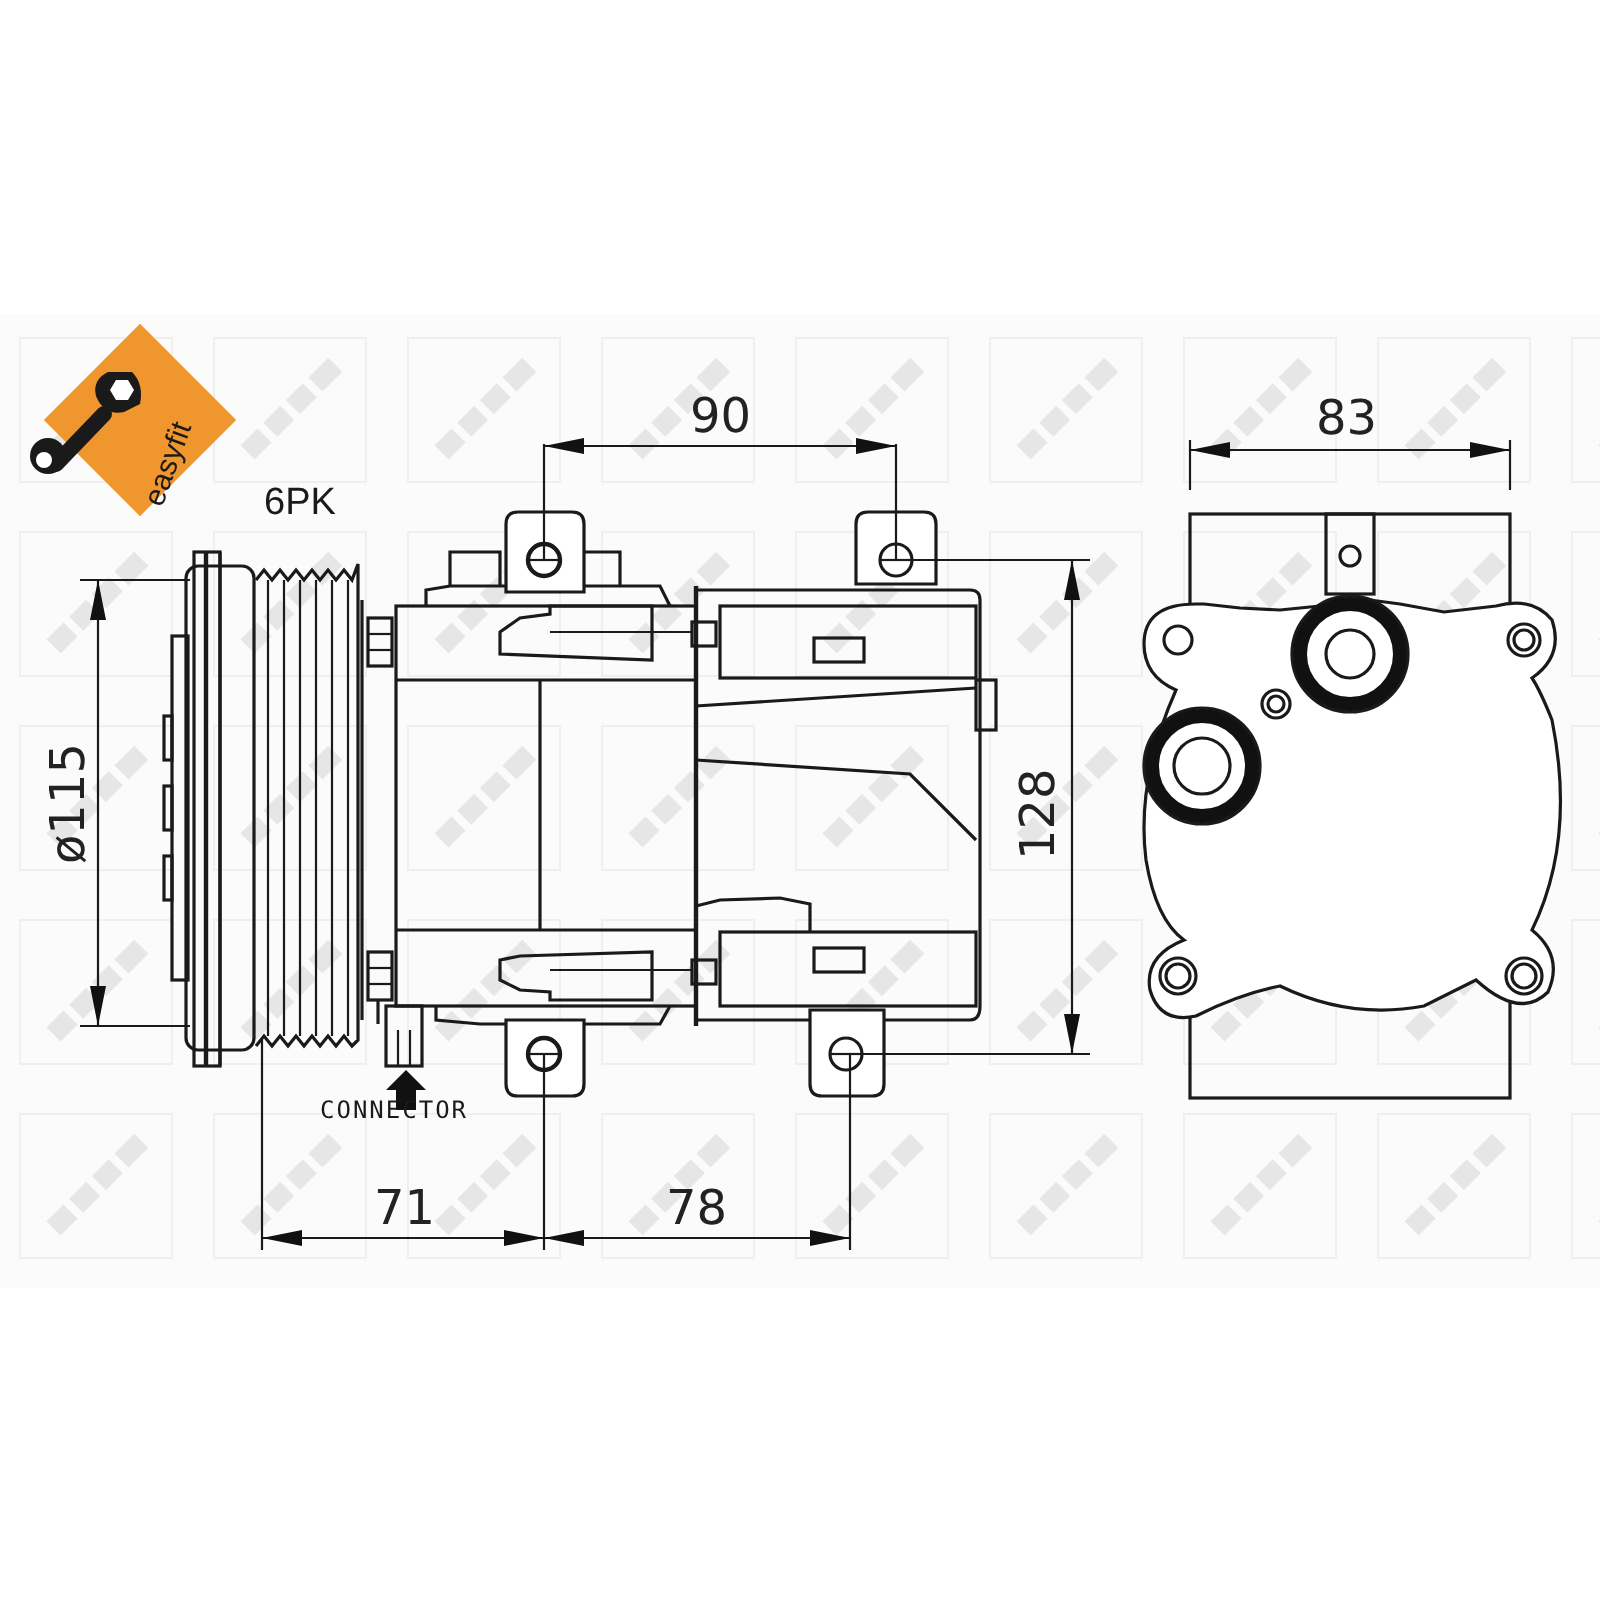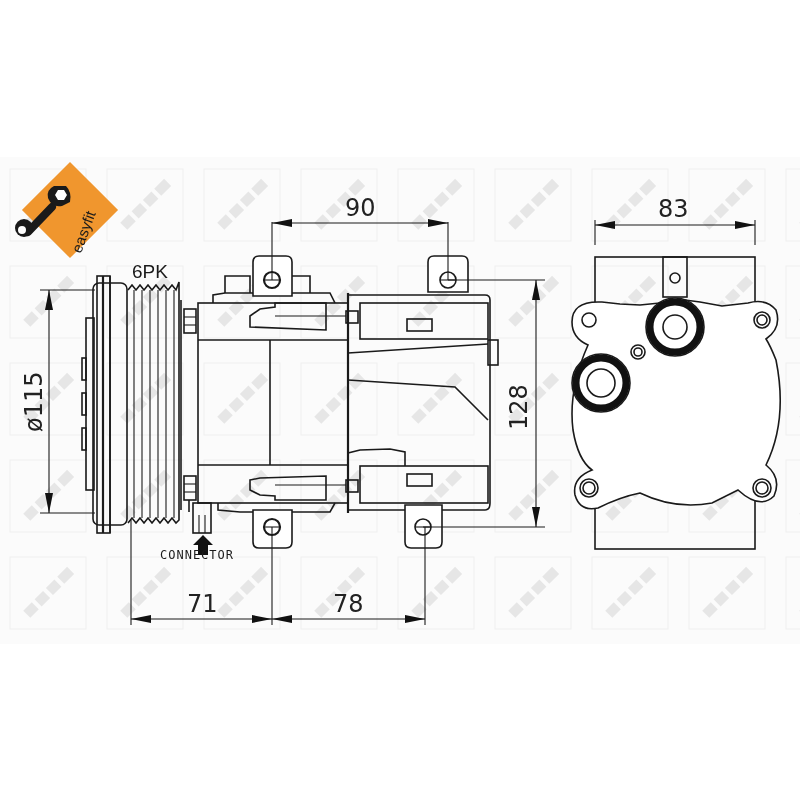--- a/index.html
+++ b/index.html
@@ -6,21 +6,21 @@
     body { width: 800px; height: 800px; position: relative; overflow: hidden; font-family: "Liberation Sans", sans-serif; }
     .canvas { position: absolute; left: 0; top: 0; width: 784px; height: 800px; }
     .drawing-band { position: absolute; left: 0; top: 157px; width: 800px; height: 487px; background: #fbfbfb; }
     svg { position: absolute; left: 0; top: 0; }
     .ln { fill: none; stroke: #1a1a1a; stroke-width: 1.6; }
     .ln2 { fill: none; stroke: #1a1a1a; stroke-width: 2.2; }
     .thin { fill: none; stroke: #1a1a1a; stroke-width: 1.1; }
     .fillw { fill: #ffffff; stroke: #1a1a1a; stroke-width: 1.6; }
     .dimtxt { font-family: "DejaVu Sans", sans-serif; font-size: 24px; fill: #222; }
     .label { position: absolute; color: #1a1a1a; }
-    .pk-label { left: 132px; top: 241px; font-size: 19px; font-family: "Liberation Sans", sans-serif; margin-top: 20px; }
+    .pk-label { left: 132px; top: 241px; font-size: 19px; font-family: "Liberation Sans", sans-serif; }
     .conn-label { left: 160px; top: 548px; font-size: 12px; letter-spacing: 1px; font-family: "DejaVu Sans Mono", monospace; }
     .wm { fill: #e6e6e6; }
     .wmbox { fill: none; stroke: #efefef; stroke-width: 1; }
   </style>
 </head>
 <body>
 
 <div class="canvas">
   <div class="drawing-band"></div>
 

